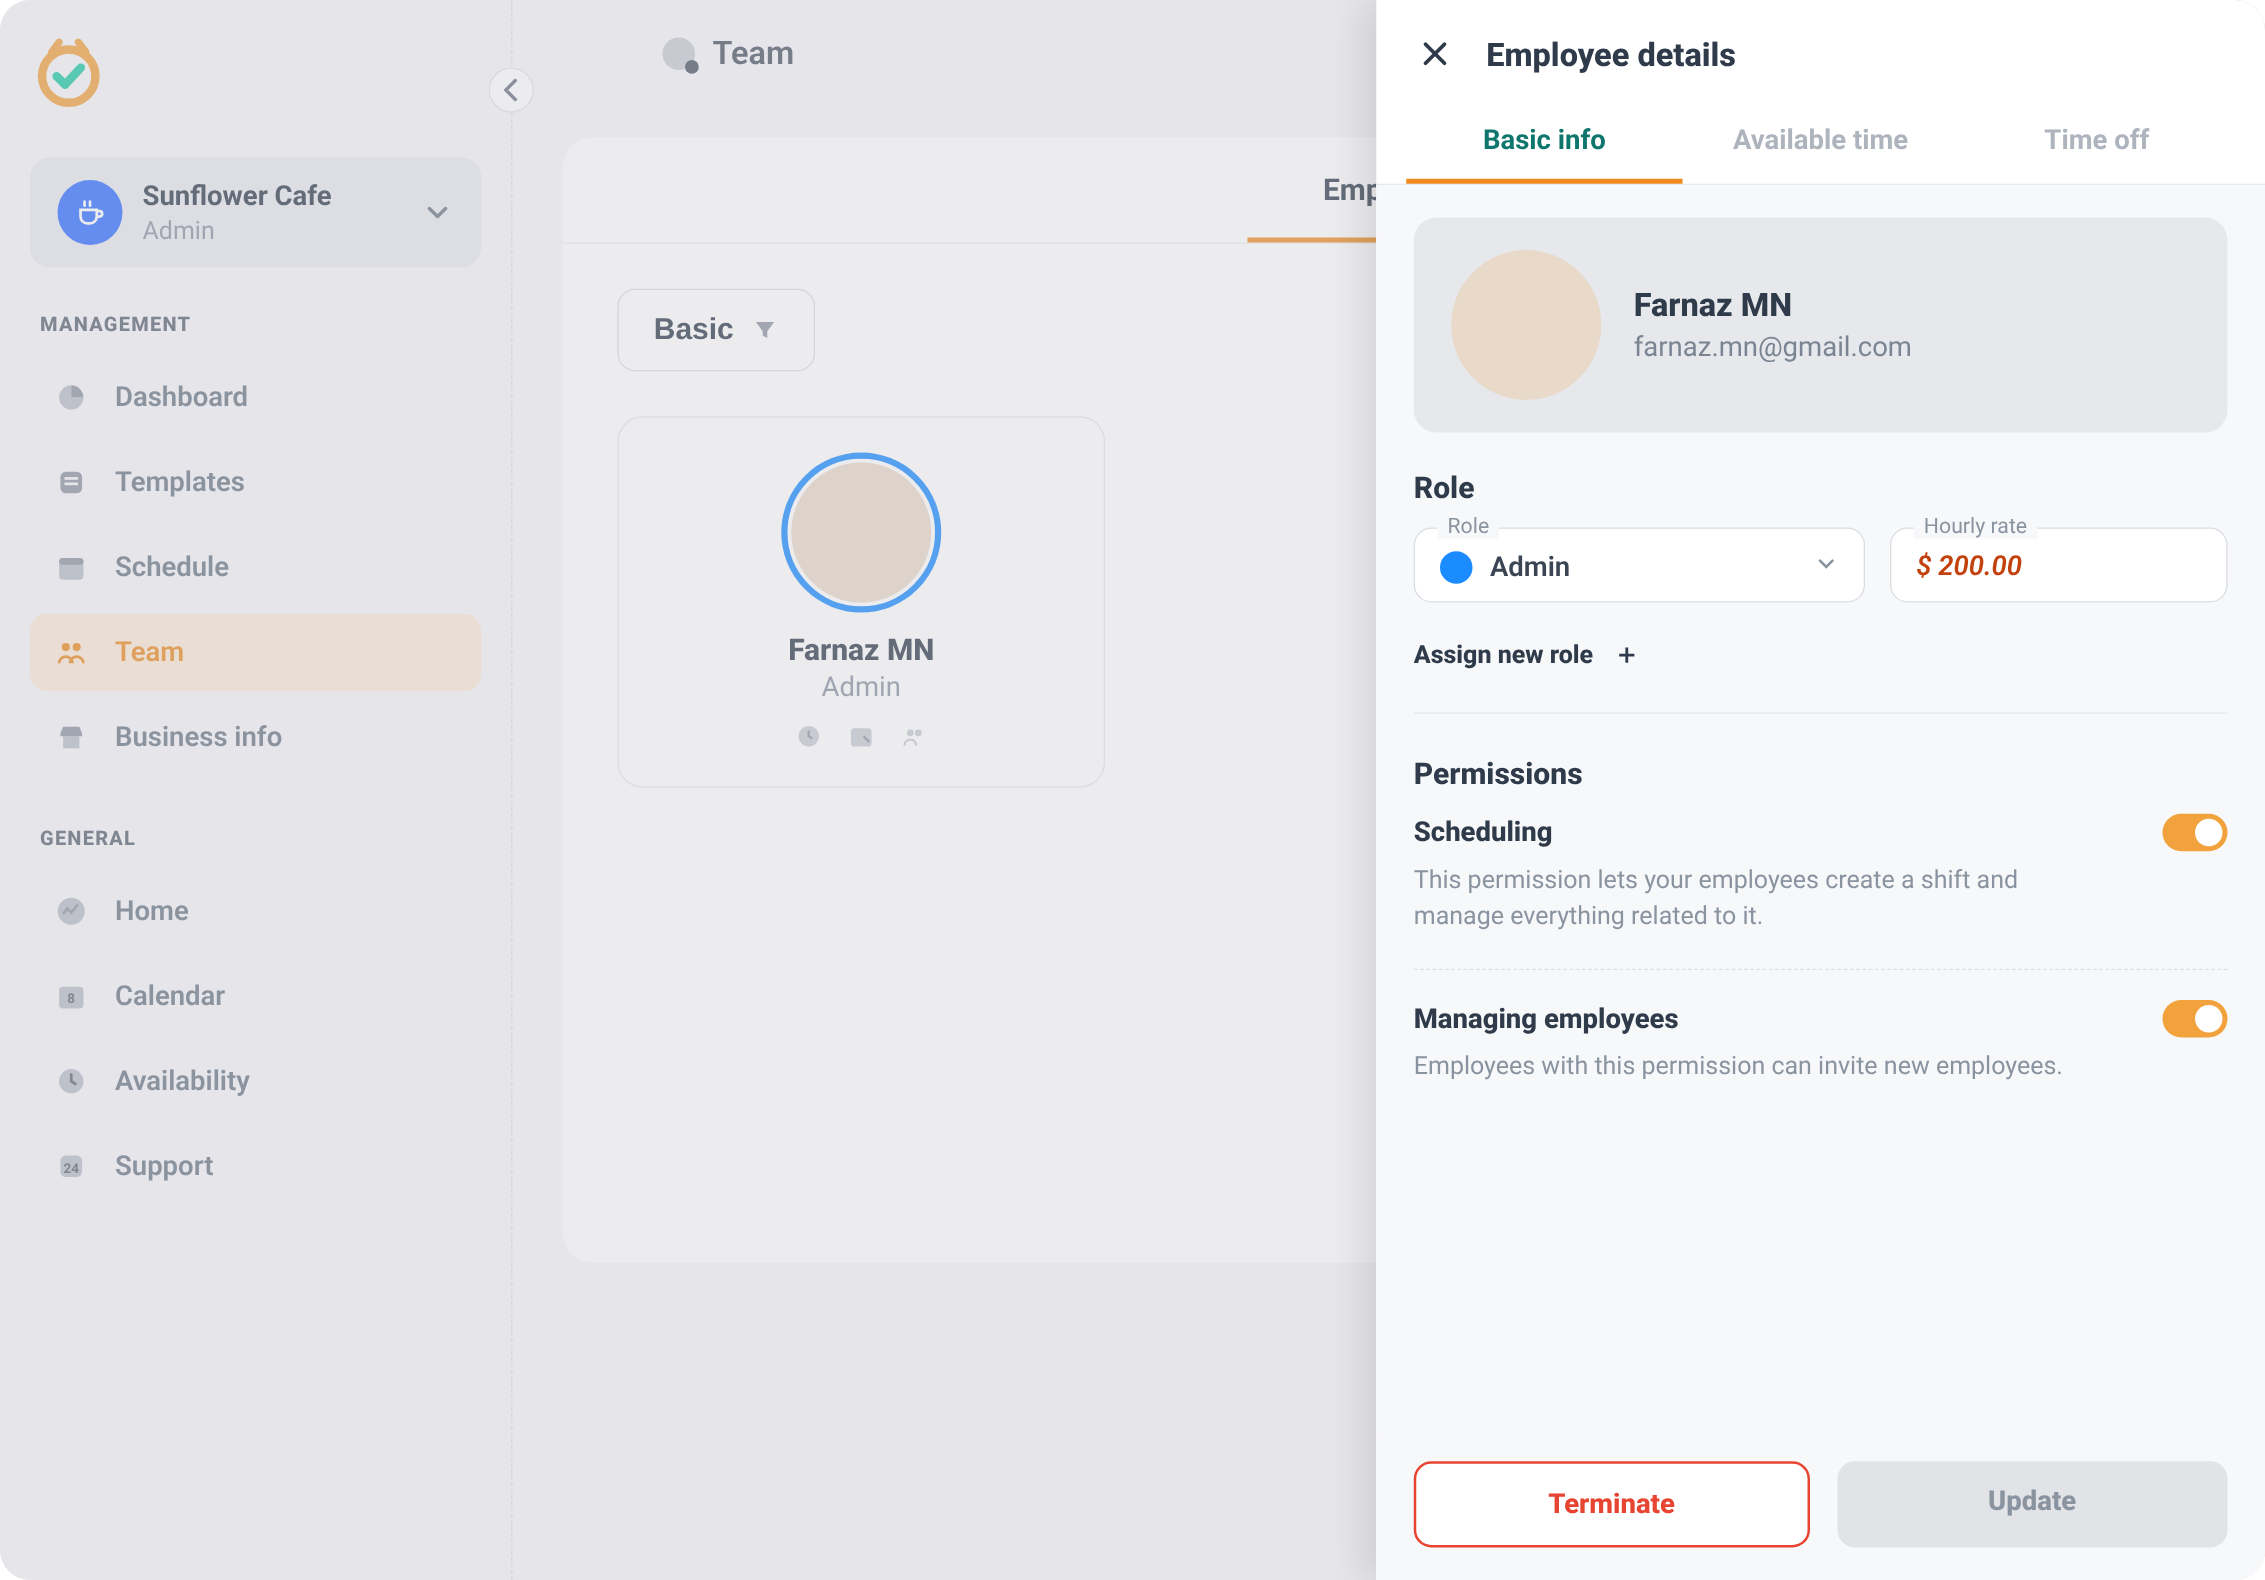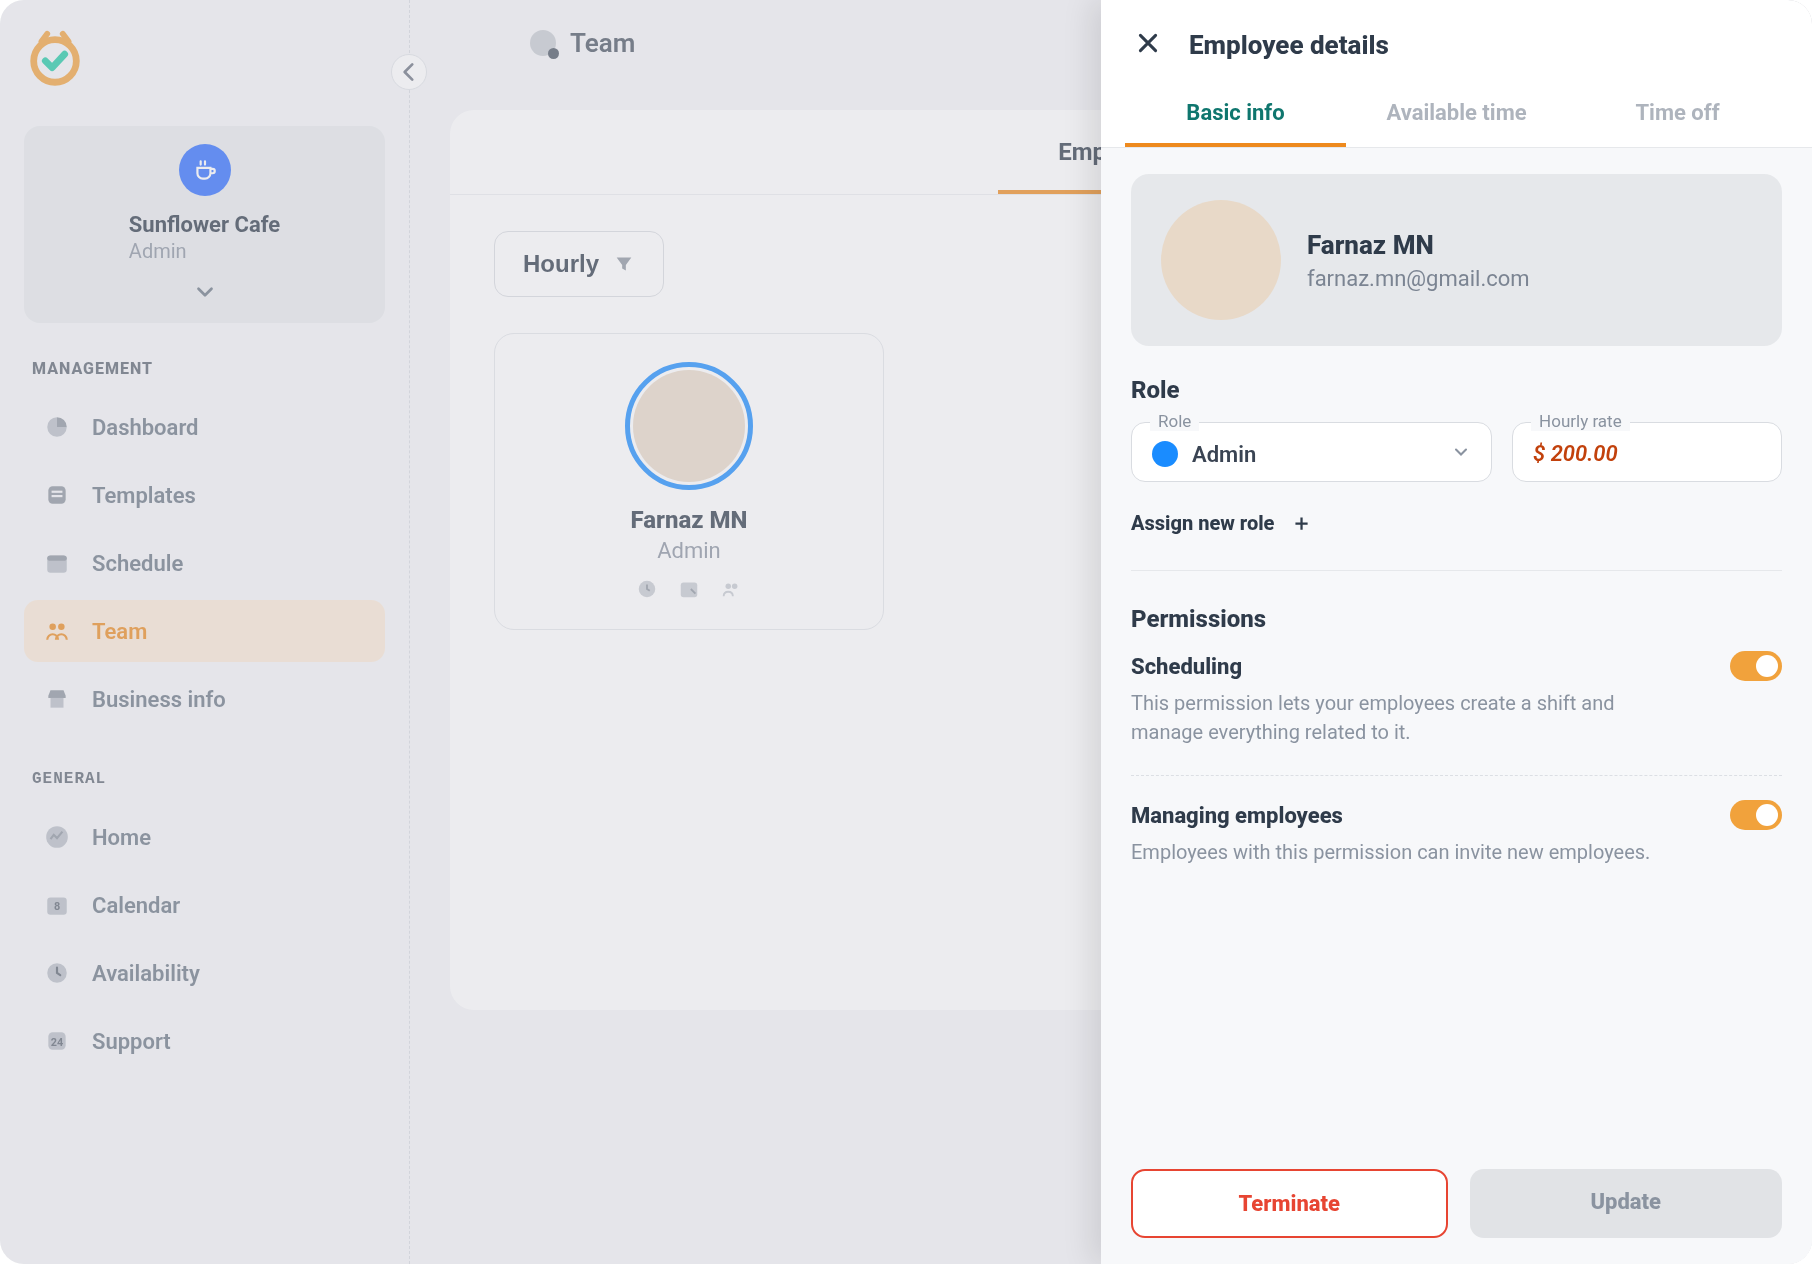--- a/index.html
+++ b/index.html
@@ -50,21 +50,20 @@
   color: #6b7280;
 }
 .workspace {
   background: #e8eaed;
   border-radius: 16px;
   padding: 18px 22px;
   display: flex;
   align-items: center;
   gap: 16px;
   margin-bottom: 36px;
-  flex-direction: column;
 }
 .ws-icon {
   width: 52px; height: 52px; border-radius: 50%;
   background: #2e6eff;
   display: flex; align-items: center; justify-content: center;
   color: #fff;
 }
 .ws-text { flex: 1; }
 .ws-name { font-weight: 700; color: #2f3b4a; font-size: 22px; }
 .ws-role { color: #8a93a0; font-size: 20px; margin-top: 2px; }
@@ -75,21 +74,21 @@
 .nav-item {
   display: flex; align-items: center; gap: 20px;
   padding: 16px 18px; border-radius: 14px;
   color: #6b7785; font-size: 22px; font-weight: 600;
   cursor: pointer; margin-bottom: 6px;
 }
 .nav-item.active { background: #fbe9d6; color: #ec8a1f; }
 .nav-icon {
   width: 30px; height: 30px; display: flex; align-items: center; justify-content: center;
 }
-.section-gap { margin-top: 40px; font-family: Liberation Mono, monospace; }
+.section-gap { margin-top: 40px; }
 
 .main {
   flex: 1;
   background: #f4f5f7;
   padding: 28px 40px;
 }
 .breadcrumb {
   color: #4b5563; font-size: 26px; font-weight: 600;
   display: flex; align-items: center; gap: 14px;
   margin-bottom: 52px;
@@ -360,21 +359,21 @@
     <div class="content-card">
       <div class="tab-row">
         <div style="flex:1"></div>
         <div class="tab active">
           <span>Employee</span>
         </div>
         <div style="flex:1"></div>
       </div>
       <div class="inner">
         <button class="filter-btn">
-          <span>Hourly</span>
+          <span>Basic</span>
           <svg width="22" height="22" viewBox="0 0 24 24">
               <path d="M4 5h16l-6 8v6l-4-2v-4z" fill="#8d949e"></path>
             </svg>
         </button>
 
         <div style="display:flex; gap:28px;">
           <div class="employee-card">
             <div class="avatar-ring">
               <div class="av"></div>
             </div>

